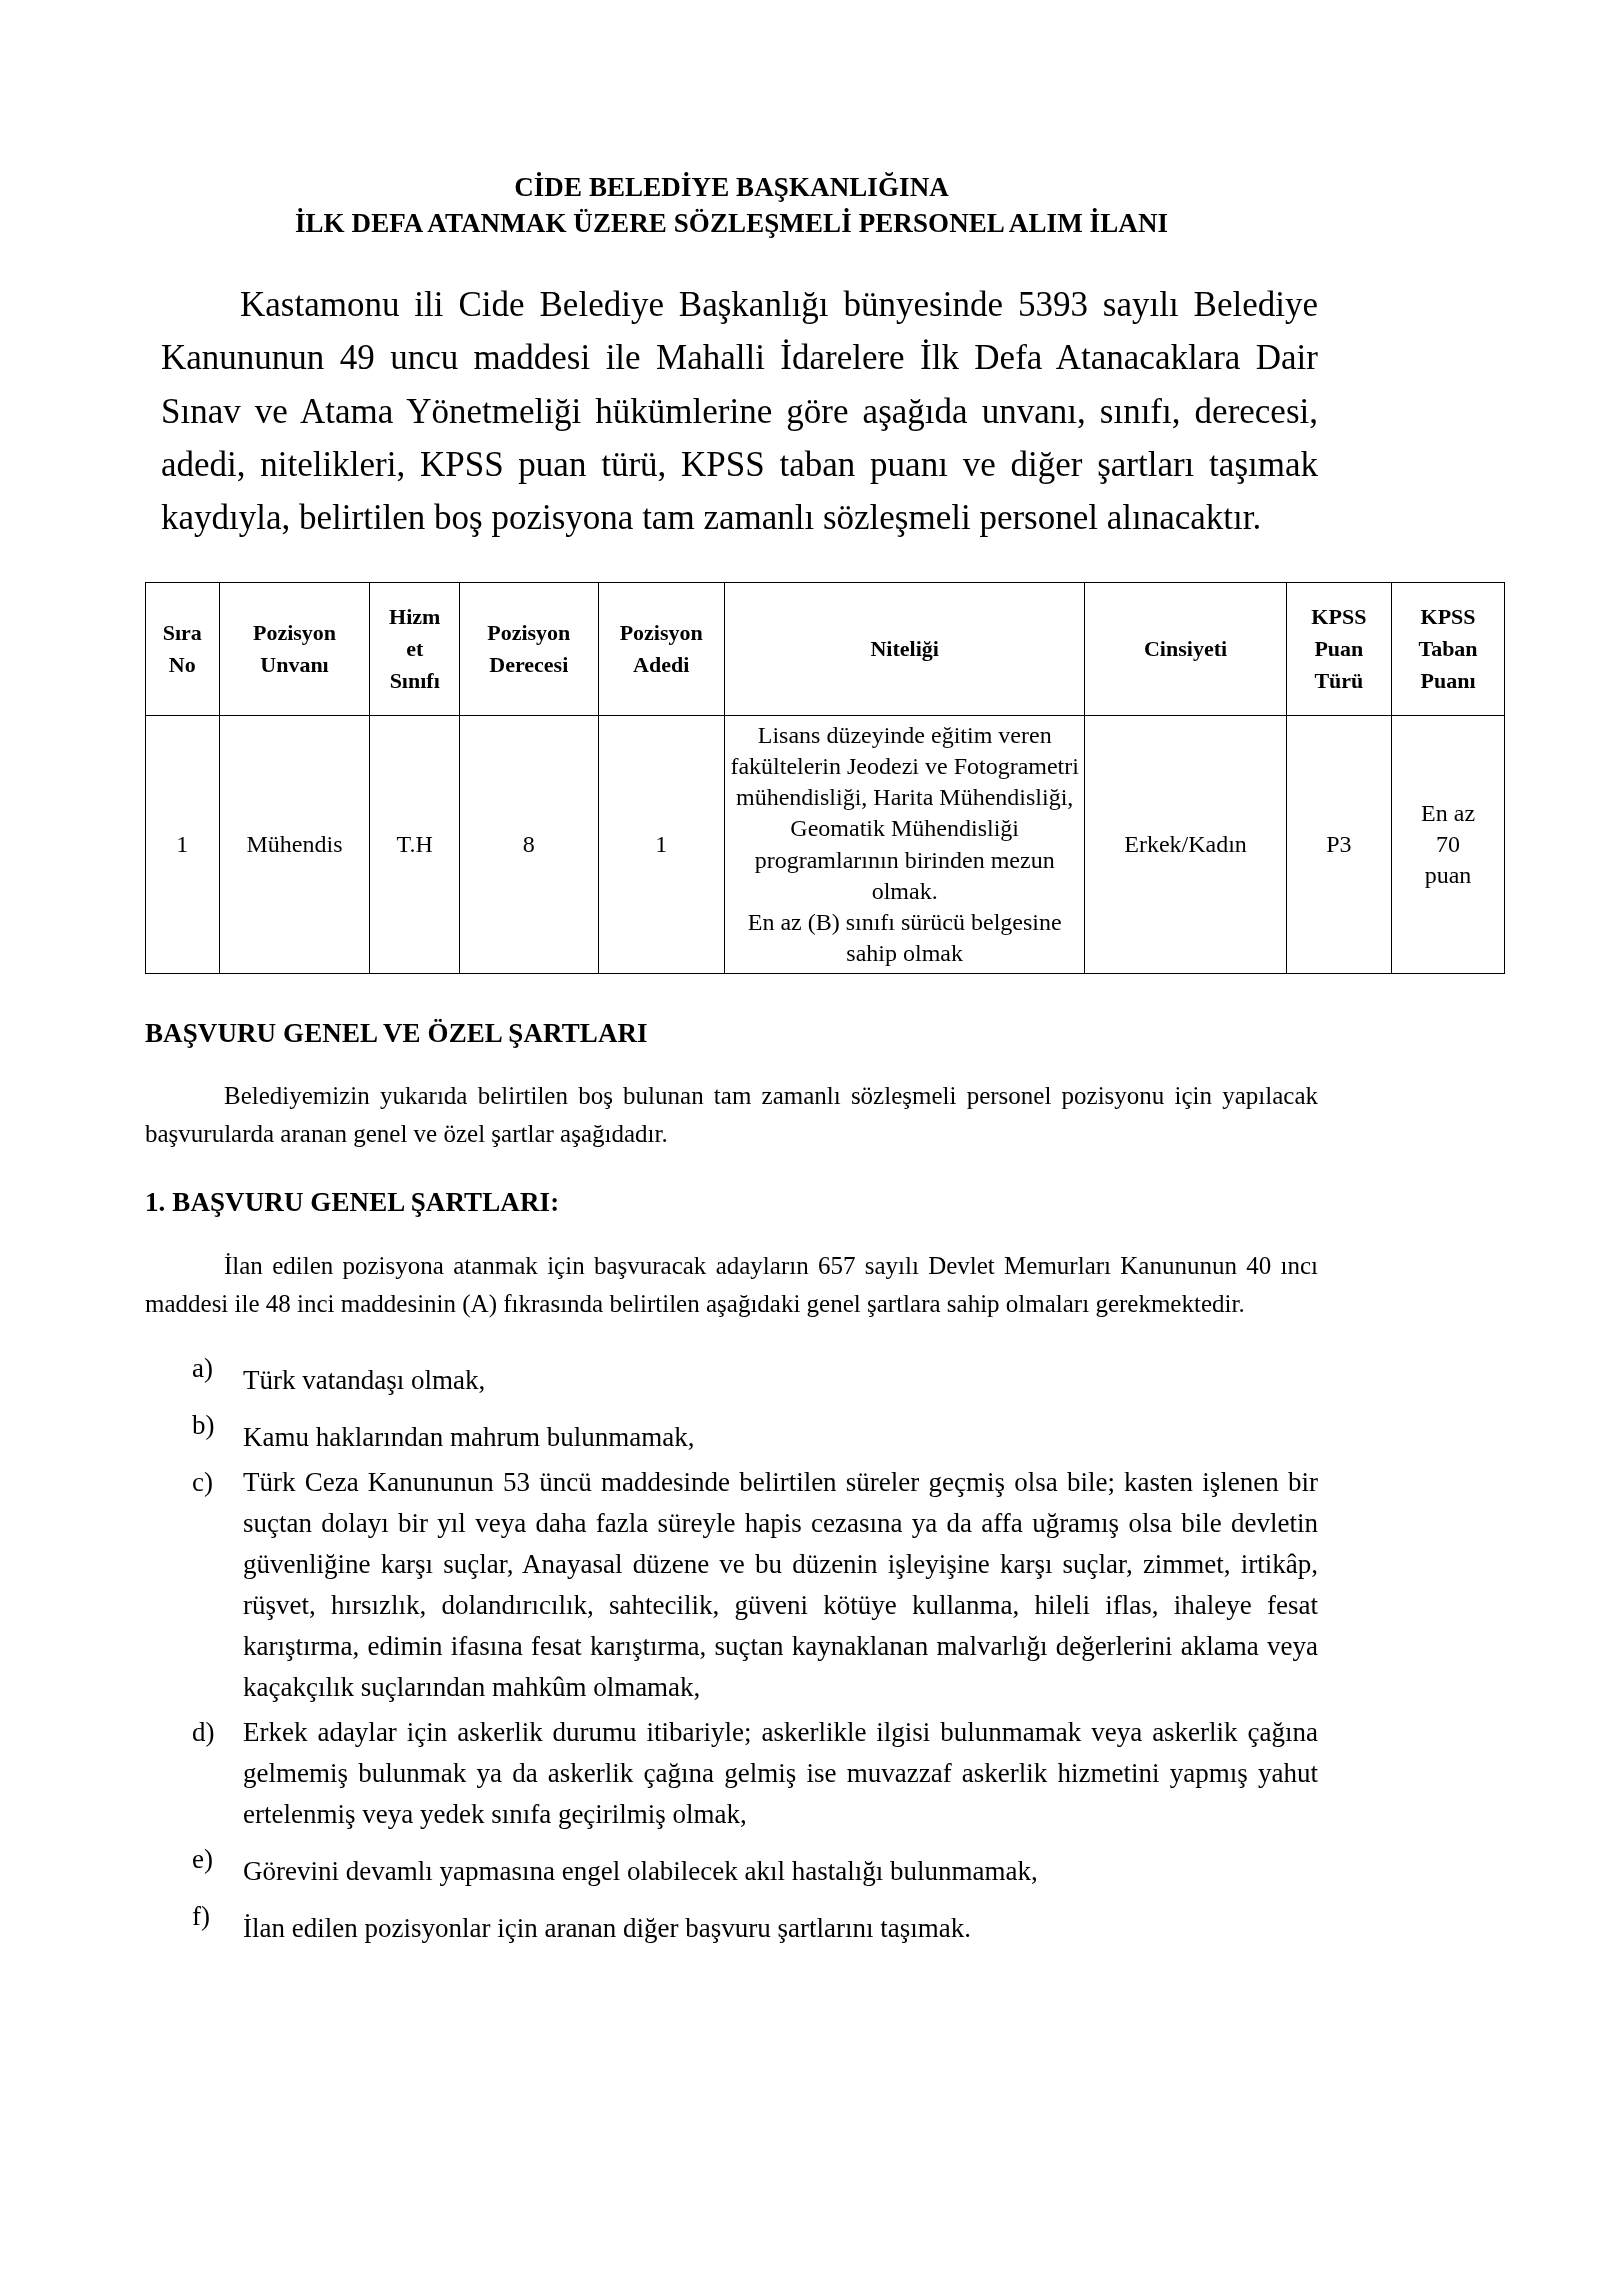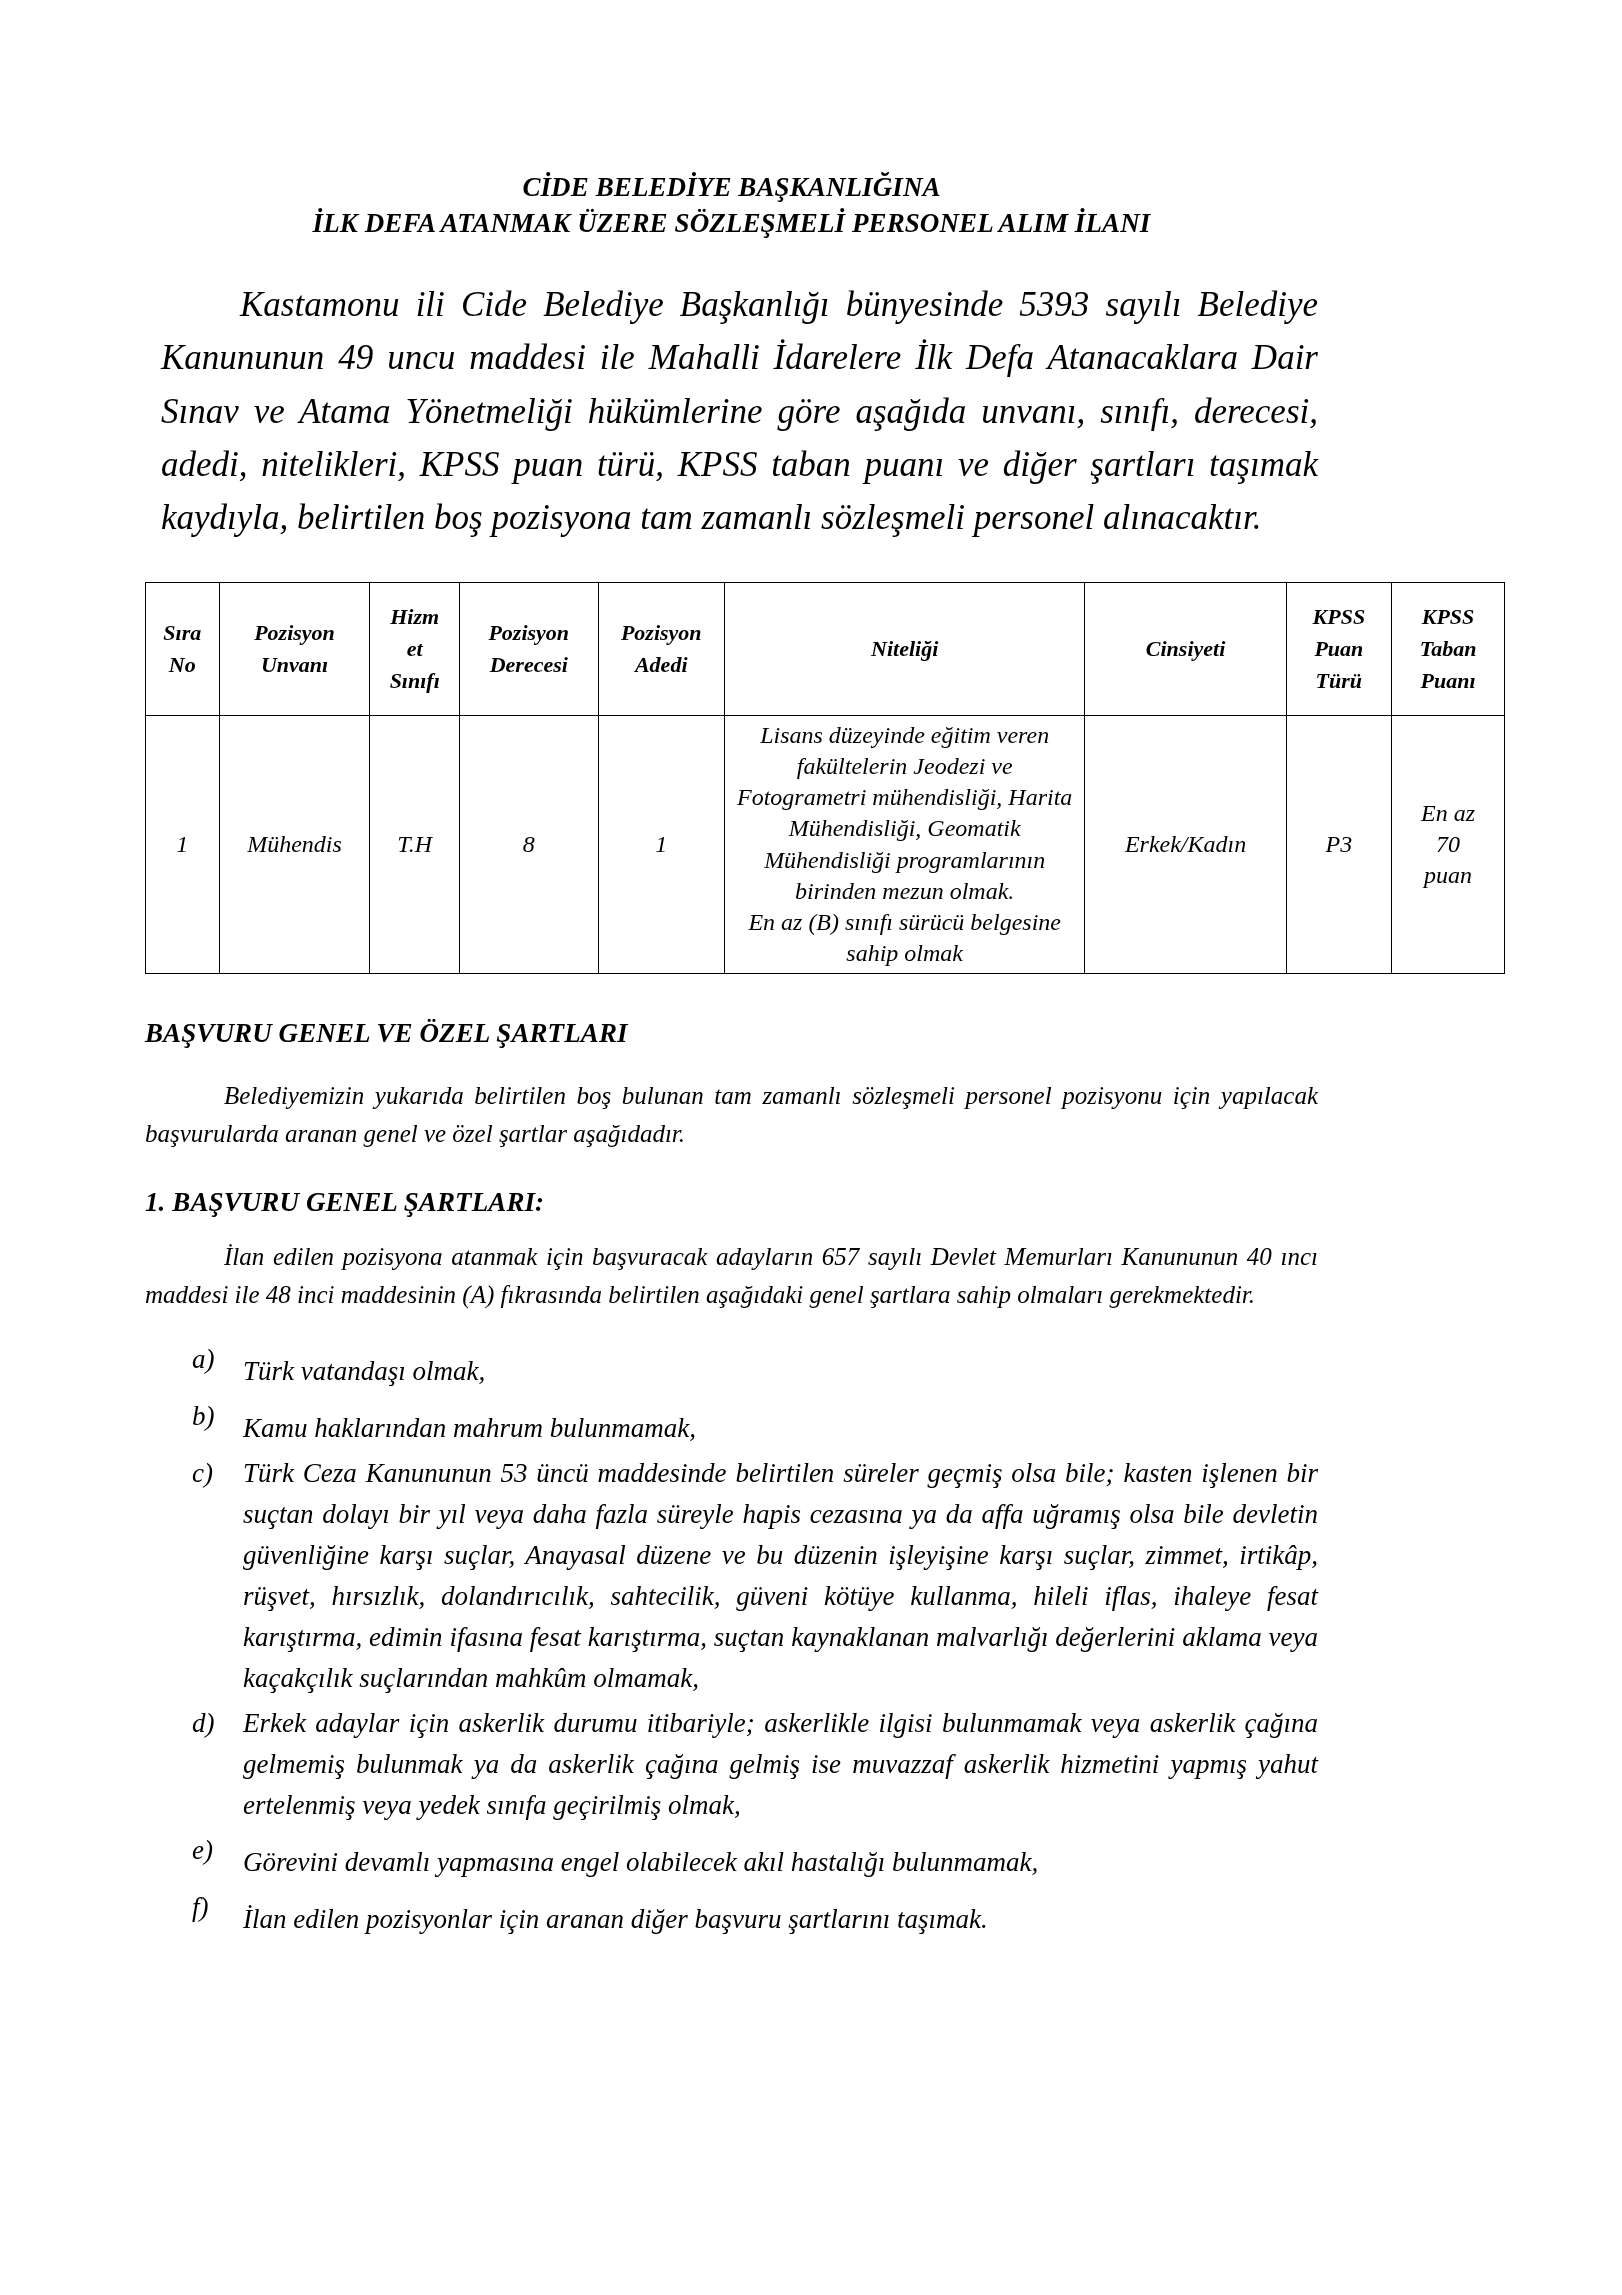--- a/index.html
+++ b/index.html
@@ -13,21 +13,20 @@
     font-family: "Liberation Serif", "DejaVu Serif", serif;
     color: #000000;
     -webkit-font-smoothing: antialiased;
   }
   .page {
     position: relative;
     width: 1436px;
     height: 2295px;
     box-sizing: border-box;
     padding: 170px 118px 0 145px;
-    font-style: italic;
   }
   .title-block {
     text-align: center;
     font-weight: bold;
     font-size: 27px;
     line-height: 1.32;
     letter-spacing: 0.1px;
   }
   .title-line { display: block; }
   .title-line.second { letter-spacing: 0.1px; }
@@ -97,21 +96,21 @@
     margin-top: 34px;
   }
   .body-par {
     font-size: 25px;
     line-height: 1.52;
     text-align: justify;
     text-indent: 79px;
     margin-top: 27.5px;
   }
   .body-par.tight {
-    margin-top: 20px;
+    margin-top: 29px;
   }
 
   ol.lettered {
     list-style: none;
     margin: 3.9px 0 0 0;
     padding: 0;
     font-size: 27px;
     line-height: 1.52;
   }
   ol.lettered > li {

